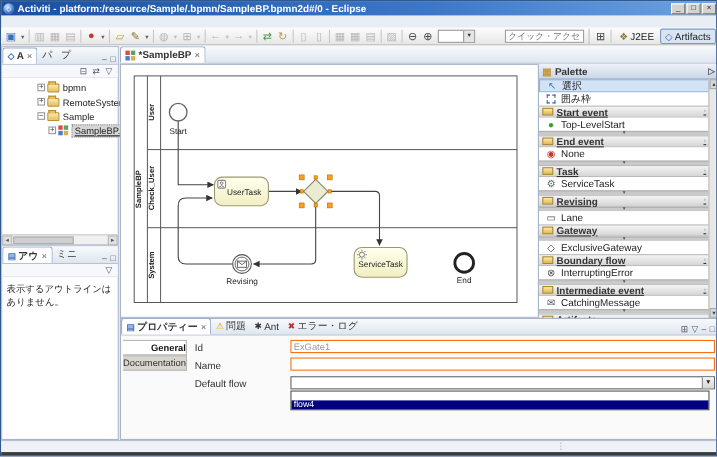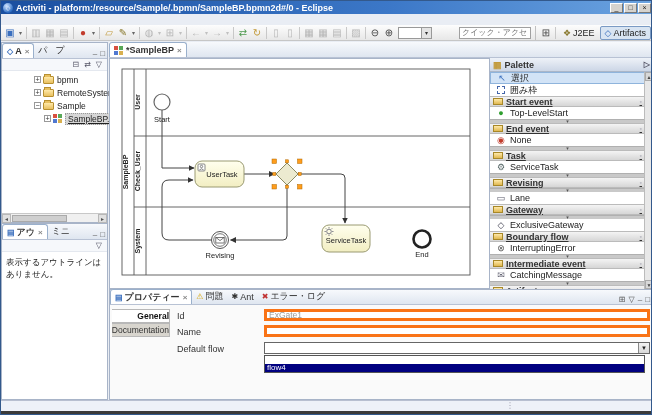--- a/index.html
+++ b/index.html
@@ -63,21 +63,21 @@
   .pcat .cpin{margin-left:auto;color:#889;font-size:7px;}
   .pstrip{height:4px;background:#c9c9c9;border-top:1px solid #b0b0b0;text-align:center;font-size:5px;line-height:3px;color:#555;}
   .marquee{width:8px;height:8px;border:1px dashed #4466aa;}
   #pscroll{position:absolute;right:0;top:14px;bottom:0;width:9px;background:#e8e8e8;border-left:1px solid #bbb;}
   #pscroll .sb{position:absolute;left:0;width:8px;height:9px;font-size:5px;text-align:center;line-height:9px;color:#444;background:#d8d8d8;border:1px solid #aaa;}
   
   #props{background:#fafafa;border:1px solid #a8b4c8;}
   #props .ptabrow{height:15px;background:linear-gradient(#f7f9fc,#dfe6f0);border-bottom:1px solid #b8c2d4;display:flex;align-items:flex-end;}
   .sectab{width:58px;height:14px;font-size:8.5px;display:flex;align-items:center;padding-left:5px;border:1px solid #b8b8b8;border-left:none;}
   .flabel{font-size:9px;color:#333;}
-  .field{height:12px;border:3px solid #f97316;background:#fff;font-size:8.5px;color:#222;padding:0 2px;}
+  .field{height:12px;border:1px solid #f97316;background:#fff;font-size:8.5px;color:#222;padding:0 2px;}
   .combo{height:12px;border:1px solid #666;background:#fff;display:flex;}
   .combo .cbtn{width:11px;background:linear-gradient(#f2f2f2,#d8d8d8);border-left:1px solid #888;font-size:6px;text-align:center;line-height:10px;color:#222;}
   #ddlist{border:1px solid #555;background:#fff;}
   #ddlist .opt{height:8px;font-size:8px;color:#111;padding-left:2px;line-height:8px;}
   #ddlist .opt.hl{background:#000080;color:#fff;}
   
   #statusbar{left:0;top:399px;width:652px;height:11px;background:#eef1f8;border-top:1px solid #b8bfd0;}
   #bottomstrip{left:0;top:410px;width:652px;height:5px;background:#3a3a3a;}
   svg text{font-family:"Liberation Sans",sans-serif;}
 </style>

